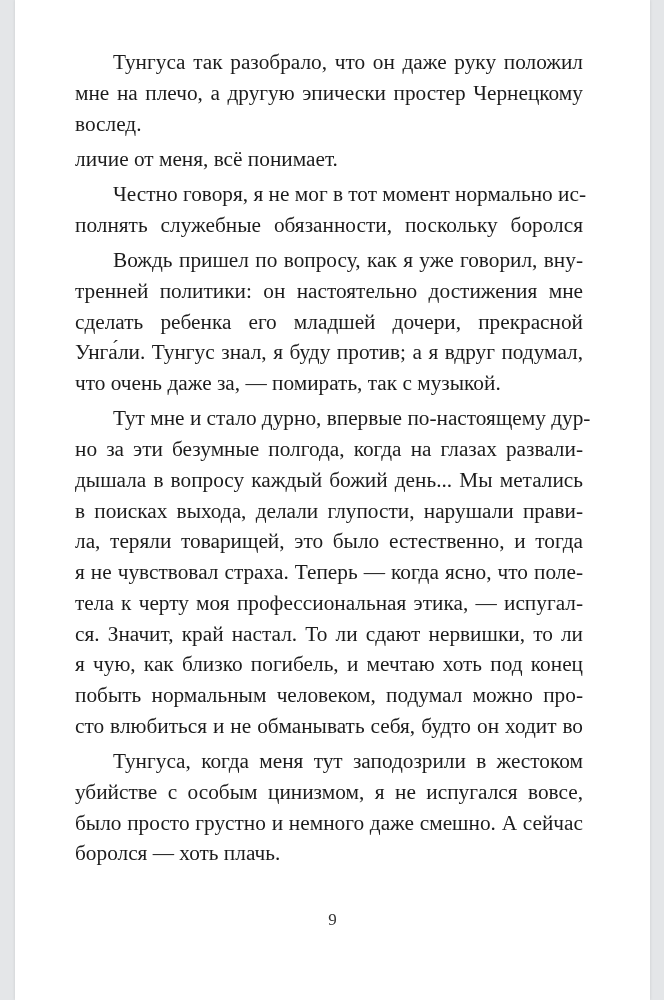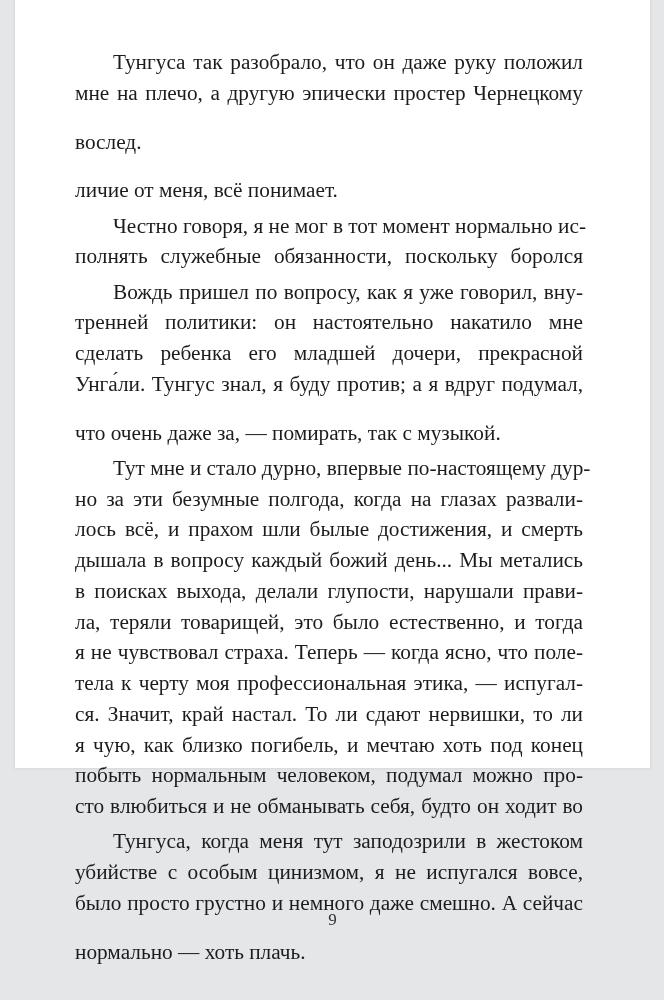--- a/index.html
+++ b/index.html
@@ -2,37 +2,37 @@
 <html><head>
 <meta charset="utf-8">
 <style>
   html, body { margin: 0; padding: 0; }
   body {
     width: 664px; height: 1000px; overflow: hidden;
     background: #e4e6e8;
     position: relative;
   }
   .page {
-    position: absolute; left: 15px; top: 0; width: 635px; height: 768px;
+    position: absolute; left: 15px; top: 0; width: 635px; height: 1000px;
     background: #ffffff;
     box-shadow: 0 0 3px rgba(0,0,0,0.12);
   }
   .column {
     position: absolute; left: 60px; top: 47px; width: 508px;
     font-family: "Liberation Serif", "DejaVu Serif", serif;
     font-size: 21.3px;
     color: #1c1c1c;
     line-height: 30.75px;
   }
   .para { margin: 0 0 4.5px 0; }
   .line {
     display: block; white-space: nowrap; height: 30.75px;
     text-align: justify; text-align-last: justify;
   }
-  .line.last { text-align-last: left; margin-top: 18px; }
+  .line.last { text-align-last: left; }
   .line.first { padding-left: 38px; }
   .page-number {
     position: absolute; left: 0; width: 635px; top: 910px;
     text-align: center;
     font-family: "Liberation Serif", "DejaVu Serif", serif;
     font-size: 17px; color: #333;
   }
 </style>
 </head>
 <body>
@@ -50,43 +50,42 @@
       <span class="line last">личие от меня, всё понимает.</span>
     </div>
 
     <div class="para">
       <span class="line first">Честно говоря, я не мог в тот момент нормально ис-</span>
       <span class="line">полнять служебные обязанности, поскольку боролся</span>
     </div>
 
     <div class="para">
       <span class="line first">Вождь пришел по вопросу, как я уже говорил, вну-</span>
-      <span class="line">тренней политики: он настоятельно накатило мне</span>
+      <span class="line">тренней политики: он настоятельно достижения мне</span>
       <span class="line">сделать ребенка его младшей дочери, прекрасной</span>
       <span class="line">Унга́ли. Тунгус знал, я буду против; а я вдруг подумал,</span>
       <span class="line last">что очень даже за, — помирать, так с музыкой.</span>
     </div>
 
     <div class="para">
       <span class="line first">Тут мне и стало дурно, впервые по-настоящему дур-</span>
       <span class="line">но за эти безумные полгода, когда на глазах развали-</span>
-      <span class="line">лось всё, и прахом шли былые достижения, и смерть</span>
       <span class="line">дышала в вопросу каждый божий день... Мы метались</span>
       <span class="line">в поисках выхода, делали глупости, нарушали прави-</span>
       <span class="line">ла, теряли товарищей, это было естественно, и тогда</span>
       <span class="line">я не чувствовал страха. Теперь — когда ясно, что поле-</span>
       <span class="line">тела к черту моя профессиональная этика, — испугал-</span>
       <span class="line">ся. Значит, край настал. То ли сдают нервишки, то ли</span>
       <span class="line">я чую, как близко погибель, и мечтаю хоть под конец</span>
       <span class="line">побыть нормальным человеком, подумал можно про-</span>
       <span class="line">сто влюбиться и не обманывать себя, будто он ходит во</span>
     </div>
 
     <div class="para">
       <span class="line first">Тунгуса, когда меня тут заподозрили в жестоком</span>
       <span class="line">убийстве с особым цинизмом, я не испугался вовсе,</span>
       <span class="line">было просто грустно и немного даже смешно. А сейчас</span>
-      <span class="line last">нормально — хоть плачь.</span>
+      <span class="line last">боролся — хоть плачь.</span>
     </div>
 
   </div>
   <div class="page-number">9</div>
 </div>
 
 </body></html>

